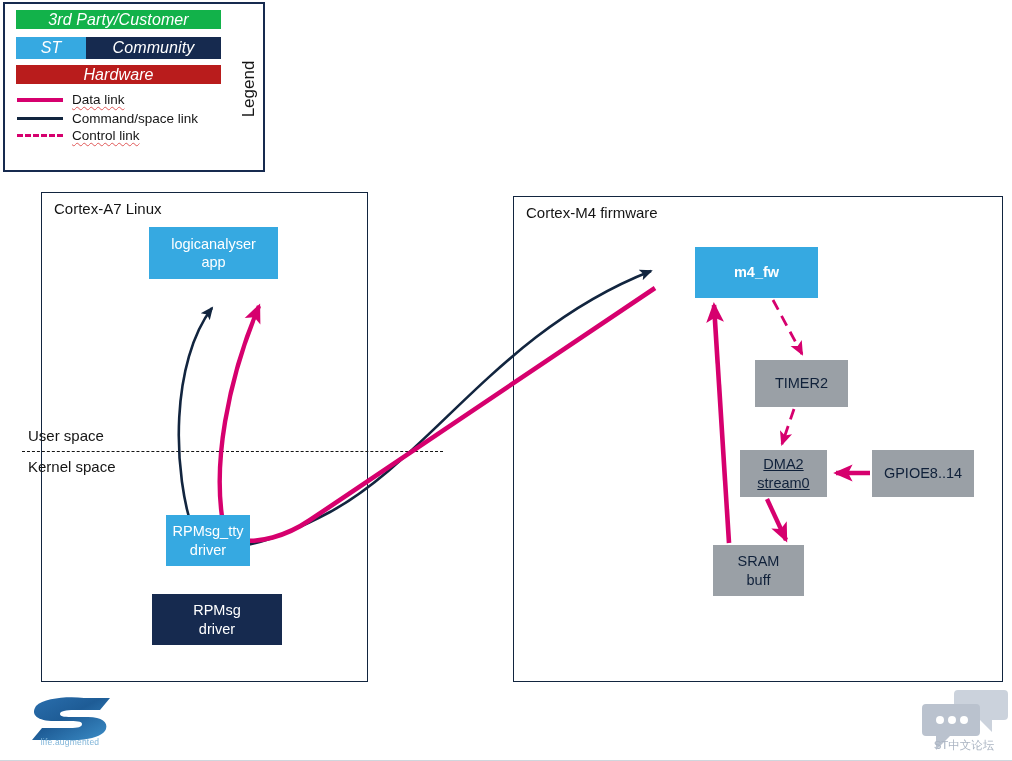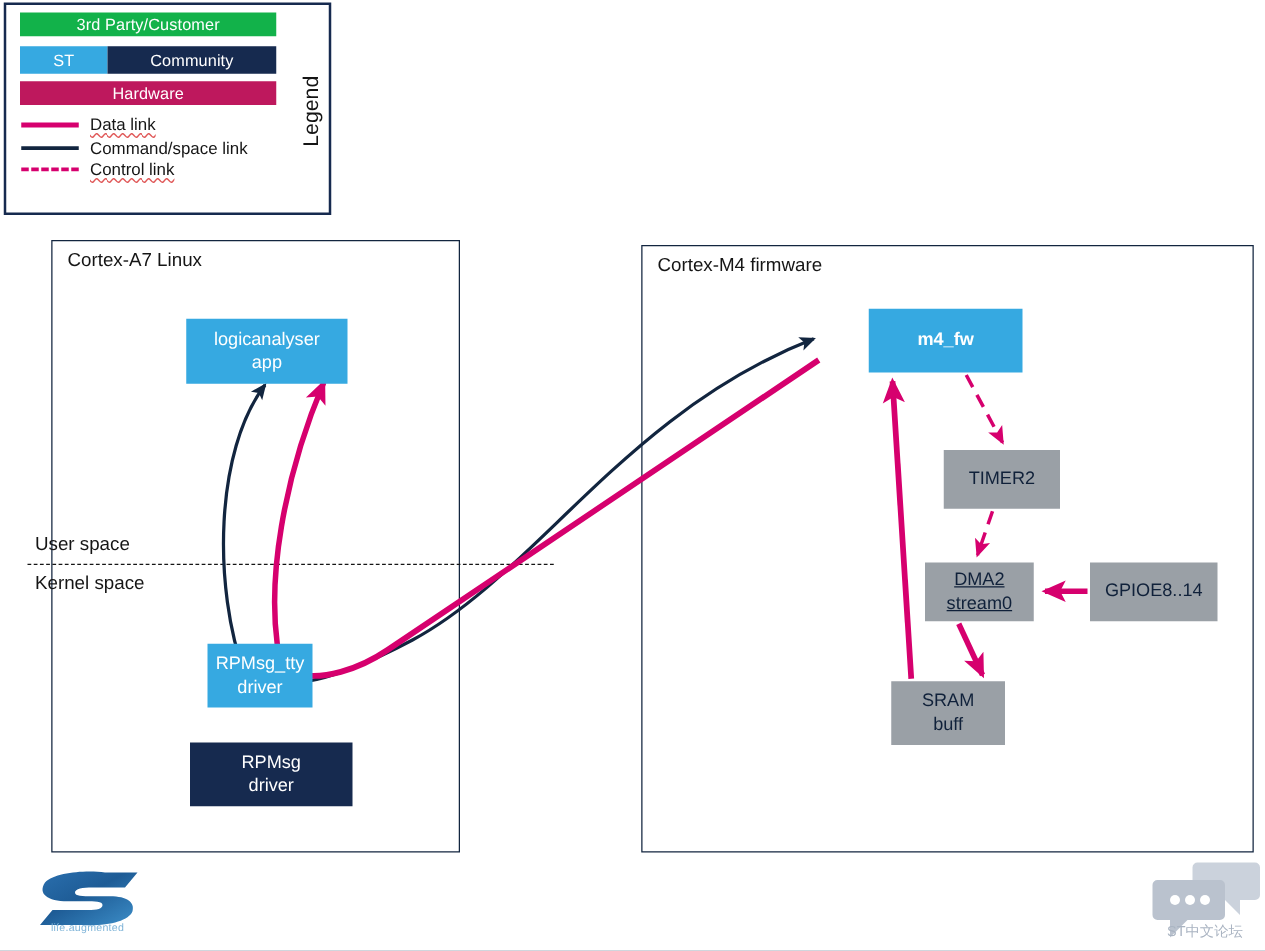--- a/index.html
+++ b/index.html
@@ -31,39 +31,40 @@
     border: 2px solid #162a4f;
     box-sizing: border-box;
     background: #ffffff;
   }
   .legend-bar {
     position: absolute;
     display: flex;
     align-items: center;
     justify-content: center;
     color: #ffffff;
-    font-size: 13px;
+    font-size: 16px;
     letter-spacing: .1px;
     box-sizing: border-box;
+    font-style: italic;
   }
   #legend-3rdparty {
     left: 11px; top: 6px; width: 205px; height: 19px;
     background: #12b24a;
   }
   #legend-st {
     left: 11px; top: 33px; width: 70px; height: 22px;
     background: #36a9e1;
   }
   #legend-community {
     left: 81px; top: 33px; width: 135px; height: 22px;
     background: #162a4f;
   }
   #legend-hardware {
     left: 11px; top: 61px; width: 205px; height: 19px;
-    background: #be185d;
+    background: #b91c1c;
   }
   .legend-row {
     position: absolute;
     left: 12px;
     display: flex;
     align-items: center;
     height: 17px;
   }
   .legend-swatch {
     width: 46px;
@@ -154,21 +155,21 @@
     font-size: 14.5px;
     line-height: 1.25;
     box-sizing: border-box;
     z-index: 6;
   }
   .block.st        { background: #36a9e1; }
   .block.community { background: #162a4f; }
   .block.hardware  { background: #9aa0a6; color: #10213a; }
   .block.bold      { font-weight: bold; }
 
-  #block-logicanalyser { left: 149px; top: 255px; width: 129px; height: 52px; }
+  #block-logicanalyser { left: 149px; top: 227px; width: 129px; height: 52px; }
   #block-rpmsg-tty     { left: 166px; top: 515px; width: 84px;  height: 51px; }
   #block-rpmsg-driver  { left: 152px; top: 594px; width: 130px; height: 51px; }
   #block-m4fw          { left: 655px; top: 247px; width: 123px; height: 51px; margin-left: 40px; }
   #block-timer2        { left: 755px; top: 360px; width: 93px;  height: 47px; justify-content: center; }
   #block-dma2          { left: 740px; top: 450px; width: 87px;  height: 47px; text-decoration: underline; }
   #block-gpioe         { left: 872px; top: 450px; width: 102px; height: 47px; }
   #block-sram          { left: 713px; top: 545px; width: 91px;  height: 51px; }
 
   
   #arrow-layer {

